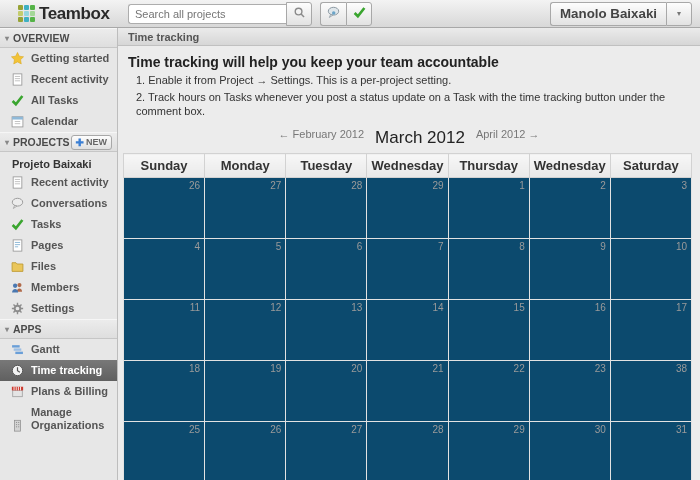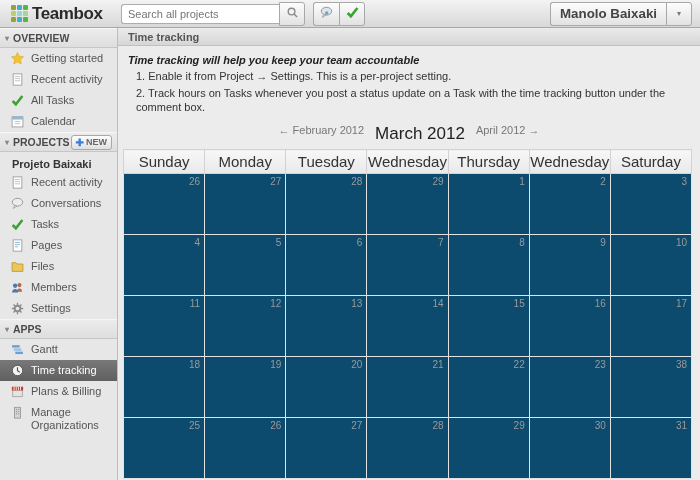--- a/index.html
+++ b/index.html
@@ -11,21 +11,21 @@
     color: #333;
   }
 
   
   .header {
     height: 28px;
     display: flex;
     align-items: center;
     background: linear-gradient(#f3f3f3, #d8d8d8);
     border-bottom: 1px solid #a8a8a8;
-    padding: 0 8px 0 11px;
+    padding: 0 8px 0 18px;
   }
   .logo { display: flex; align-items: center; gap: 4px; width: 110px; }
   .logo-blocks { display: flex; gap: 1px; }
   .logo-col { display: flex; flex-direction: column; gap: 1px; }
   .logo-cell { width: 5px; height: 5px; border-radius: 1px; }
   .c1a { background:#97a336; } .c1b { background:#c3cc6d; }
   .c2a { background:#3fb0c2; } .c2b { background:#94d6de; }
   .c3a { background:#55b347; } .c3b { background:#a3d797; }
   .logo-text { font-size: 17px; font-weight: bold; color: #2a2a2a; letter-spacing: -0.4px; }
 
@@ -73,61 +73,62 @@
   .new-btn {
     margin-left: auto; height: 15px;
     display: inline-flex; align-items: center; gap: 2px;
     border: 1px solid #a8a8a8; border-radius: 3px;
     background: linear-gradient(#fdfdfd, #e0e0e0);
     font-size: 9px; font-weight: bold; color: #666;
     padding: 0 4px; cursor: pointer;
   }
   .new-plus { color: #3b7fd4; font-weight: bold; font-size: 10px; }
   .side-item {
-    display: flex; align-items: flex-start; gap: 7px;
+    display: flex; align-items: flex-end; gap: 7px;
     padding: 4px 4px 4px 11px; color: #555; cursor: pointer;
     line-height: 13px;
+    font-weight: bold;
   }
   .side-item .icn { width: 13px; height: 13px; flex-shrink: 0; display: inline-flex; }
   .side-item.selected {
     background: linear-gradient(#787878, #606060);
     color: #fff;
   }
   .project-name { font-weight: bold; color: #333; padding: 6px 8px 2px 12px; }
 
   
   .main { flex: 1; display: flex; flex-direction: column; background: #ececec; overflow: hidden; }
   .titlebar {
     height: 18px; flex-shrink: 0;
     display: flex; align-items: center;
     background: linear-gradient(#ebebeb, #d6d6d6);
     border-bottom: 1px solid #c0c0c0;
     font-weight: bold; color: #555; padding: 0 10px;
   }
   .intro { padding: 8px 12px 2px 10px; }
-  .intro-heading { font-size: 11px; font-weight: bold; color: #222; margin-bottom: 2px; font-style: italic; }
+  .intro-heading { font-size: 14px; font-weight: bold; color: #222; margin-bottom: 2px; }
   .step { margin: 3px 8px; color: #333; line-height: 14px; }
 
   .monthnav {
     display: flex; justify-content: center; align-items: flex-start;
     gap: 11px; margin: 5px 0 5px 0;
   }
   .nav-link { color: #777; cursor: pointer; }
   .month-title { font-size: 17px; color: #222; }
 
   .calwrap { padding: 0 8px 0 5px; }
   table.calendar {
     width: 100%; border-collapse: collapse;
     background: #fbfbfb; border: 1px solid #c9c9c9;
   }
   table.calendar th {
     height: 24px;
     background: linear-gradient(#f7f7f7, #e9e9e9);
     border: 1px solid #d2d2d2;
-    font-weight: normal; font-size: 15px; color: #333;
+    font-weight: bold; font-size: 13px; color: #333;
   }
   td.daycell {
     height: 61px; width: 14.28%;
     border: 1px solid #e2e2e2;
     vertical-align: top; text-align: right;
     padding: 2px 4px; font-size: 10px; color: #9a9a9a;
     background: #0c4a6e;
   }
 </style>
 </head>

